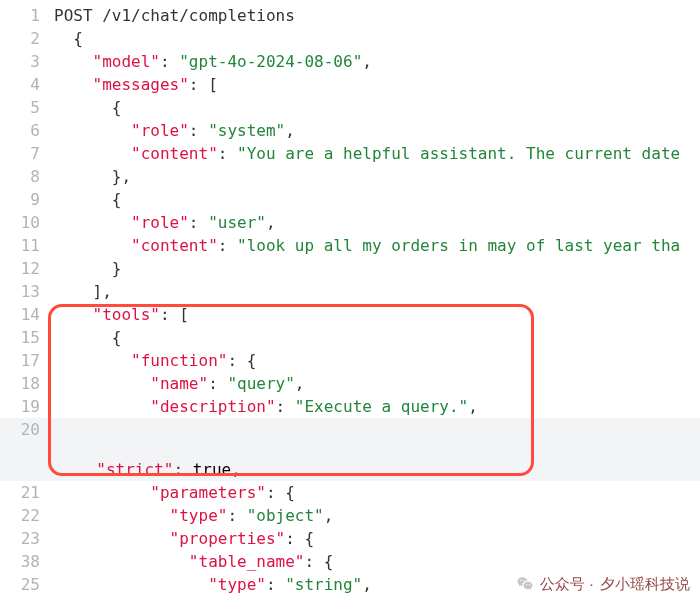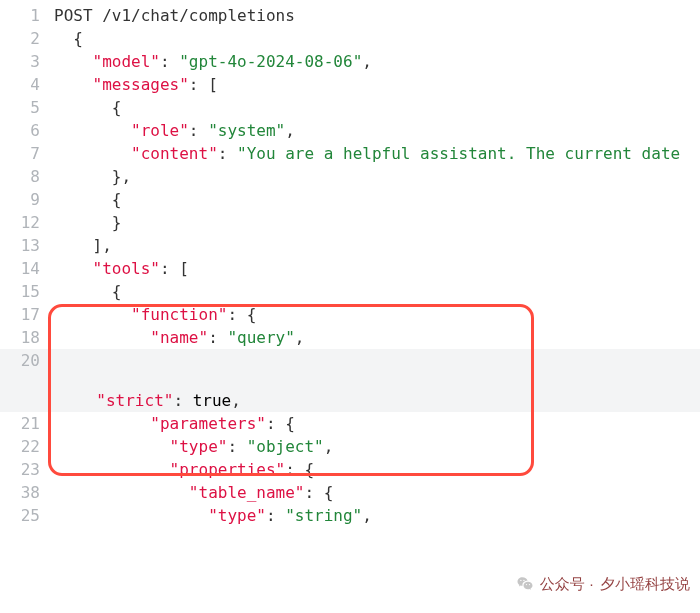--- a/index.html
+++ b/index.html
@@ -77,26 +77,29 @@
 <div class="editor" id="editor">
     <div class="line"><span class="gutter">1</span><span class="code"><span class="txt">POST /v1/chat/completions</span></span></div>
     <div class="line"><span class="gutter">2</span><span class="code"><span class="txt">  </span><span class="pun">{</span></span></div>
     <div class="line"><span class="gutter">3</span><span class="code"><span class="txt">    </span><span class="key">"model"</span><span class="pun">: </span><span class="str">"gpt-4o-2024-08-06"</span><span class="pun">,</span></span></div>
     <div class="line"><span class="gutter">4</span><span class="code"><span class="txt">    </span><span class="key">"messages"</span><span class="pun">: [</span></span></div>
     <div class="line"><span class="gutter">5</span><span class="code"><span class="txt">      </span><span class="pun">{</span></span></div>
     <div class="line"><span class="gutter">6</span><span class="code"><span class="txt">        </span><span class="key">"role"</span><span class="pun">: </span><span class="str">"system"</span><span class="pun">,</span></span></div>
     <div class="line"><span class="gutter">7</span><span class="code"><span class="txt">        </span><span class="key">"content"</span><span class="pun">: </span><span class="str">"You are a helpful assistant. The current date</span></span></div>
     <div class="line"><span class="gutter">8</span><span class="code"><span class="txt">      </span><span class="pun">},</span></span></div>
     <div class="line"><span class="gutter">9</span><span class="code"><span class="txt">      </span><span class="pun">{</span></span></div>
+    <div class="line"><span class="gutter">10</span><span class="code"><span class="txt">        </span><span class="key">"role"</span><span class="pun">: </span><span class="str">"user"</span><span class="pun">,</span></span></div>
+    <div class="line"><span class="gutter">11</span><span class="code"><span class="txt">        </span><span class="key">"content"</span><span class="pun">: </span><span class="str">"look up all my orders in may of last year tha</span></span></div>
     <div class="line"><span class="gutter">12</span><span class="code"><span class="txt">      </span><span class="pun">}</span></span></div>
     <div class="line"><span class="gutter">13</span><span class="code"><span class="txt">    </span><span class="pun">],</span></span></div>
     <div class="line"><span class="gutter">14</span><span class="code"><span class="txt">    </span><span class="key">"tools"</span><span class="pun">: [</span></span></div>
     <div class="line"><span class="gutter">15</span><span class="code"><span class="txt">      </span><span class="pun">{</span></span></div>
     <div class="line"><span class="gutter">17</span><span class="code"><span class="txt">        </span><span class="key">"function"</span><span class="pun">: {</span></span></div>
     <div class="line"><span class="gutter">18</span><span class="code"><span class="txt">          </span><span class="key">"name"</span><span class="pun">: </span><span class="str">"query"</span><span class="pun">,</span></span></div>
+    <div class="line"><span class="gutter">19</span><span class="code"><span class="txt">          </span><span class="key">"description"</span><span class="pun">: </span><span class="str">"Execute a query."</span><span class="pun">,</span></span></div>
     <div class="line hl-row"><span class="gutter">20</span><span class="code"><span class="txt">          </span><span class="key">"strict"</span><span class="pun">: </span><span class="kw">true</span><span class="pun">,</span></span></div>
     <div class="line"><span class="gutter">21</span><span class="code"><span class="txt">          </span><span class="key">"parameters"</span><span class="pun">: {</span></span></div>
     <div class="line"><span class="gutter">22</span><span class="code"><span class="txt">            </span><span class="key">"type"</span><span class="pun">: </span><span class="str">"object"</span><span class="pun">,</span></span></div>
     <div class="line"><span class="gutter">23</span><span class="code"><span class="txt">            </span><span class="key">"properties"</span><span class="pun">: {</span></span></div>
     <div class="line"><span class="gutter">38</span><span class="code"><span class="txt">              </span><span class="key">"table_name"</span><span class="pun">: {</span></span></div>
     <div class="line"><span class="gutter">25</span><span class="code"><span class="txt">                </span><span class="key">"type"</span><span class="pun">: </span><span class="str">"string"</span><span class="pun">,</span></span></div>
   </div>
 
 <div class="highlight-box" id="hlbox" style="top: 304px; left: 48px; width: 486px; height: 172px;"></div>
 

